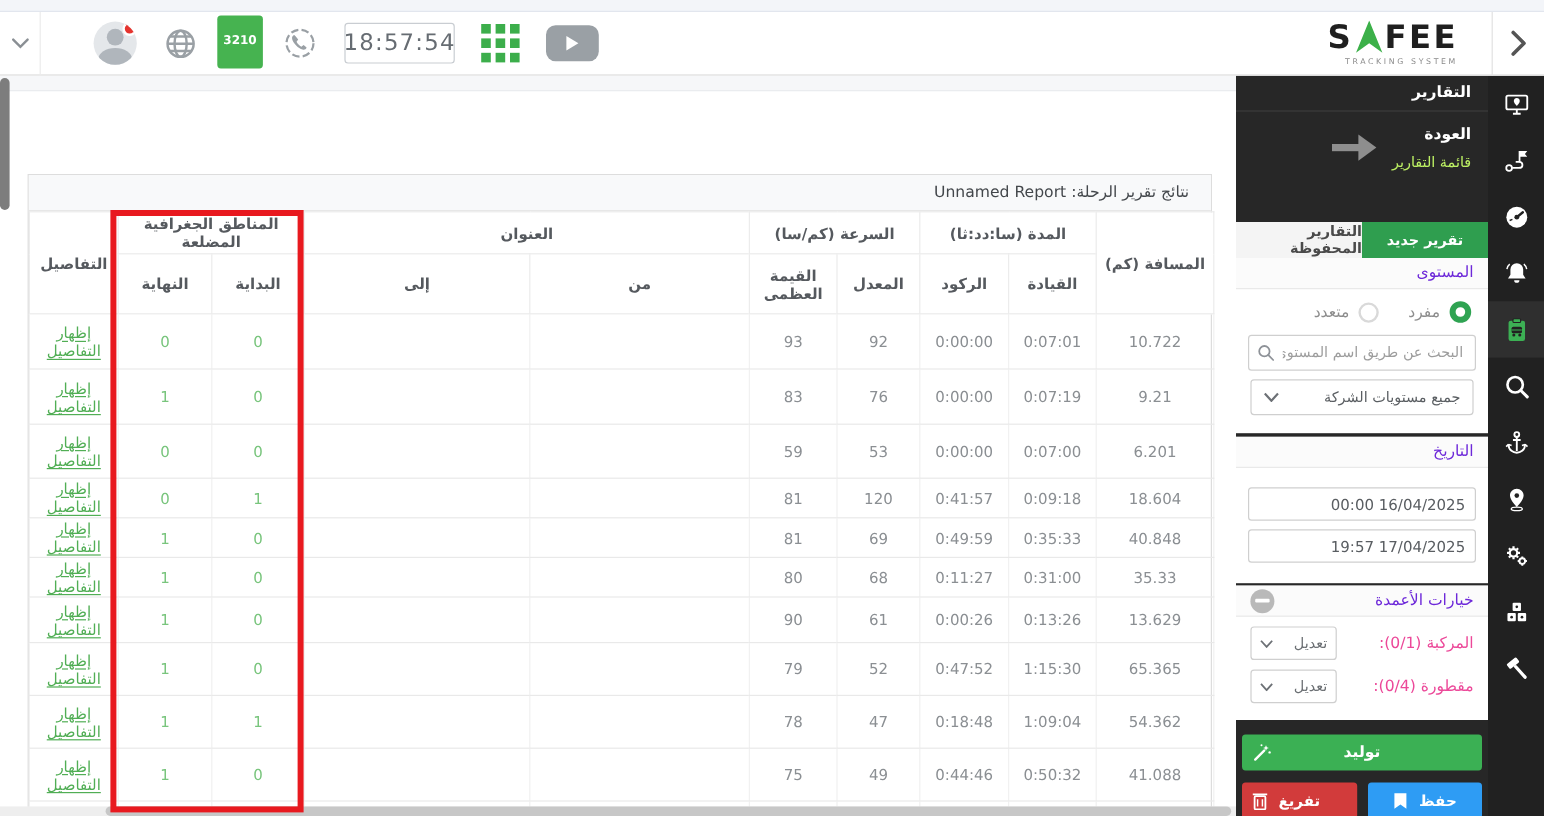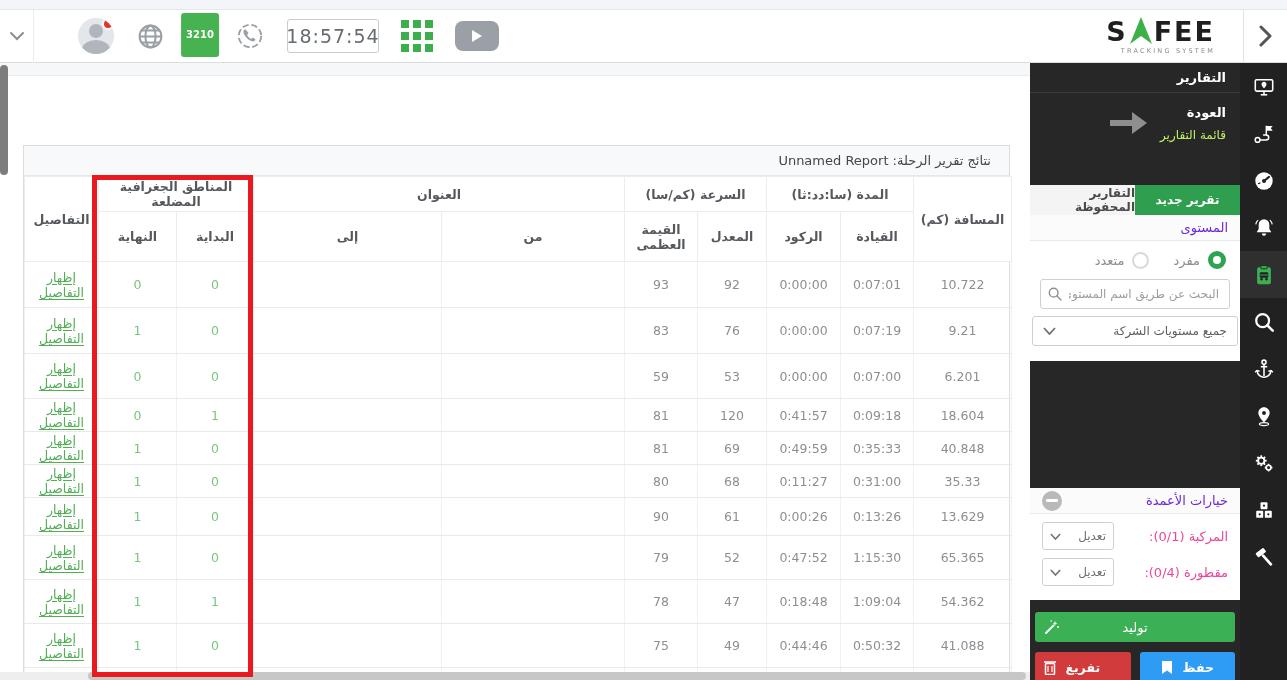--- a/index.html
+++ b/index.html
@@ -95,40 +95,40 @@
   .rdo { width:18px; height:18px; border-radius:50%; background:#fff; cursor:pointer; }
   .rdo.sel { border:5px solid #2fa352; }
   .rdo.un  { width:17px; height:17px; border:2px solid #d9d9d9; }
 
   .search-wrap { position:relative; margin:4px 10px 0; }
   .search-wrap input { width:100%; height:30px; border:1px solid #cfcfcf; border-radius:3px;
     font-family:inherit; font-size:12px; color:#555; padding:0 10px 0 28px; direction:rtl; outline:none; }
   .search-wrap input::placeholder { color:#9d9d9d; }
   .search-ic { position:absolute; left:7px; top:7px; }
 
-  .select-box { margin:7px 2px 0; height:30px; border:1px solid #cfcfcf; border-radius:3px;
+  .select-box { margin:7px 12px 0; height:30px; border:1px solid #cfcfcf; border-radius:3px;
     display:flex; align-items:center; justify-content:space-between; padding:0 10px; cursor:pointer; background:#fff; }
   .select-box span { color:#5a5e62; font-size:12px; }
 
   .date-input { margin:0 10px; height:28px; border:1px solid #cfcfcf; border-radius:3px;
     direction:ltr; text-align:right; color:#5a5e62; font-size:12.5px; display:flex; align-items:center;
     justify-content:flex-end; padding:0 8px; background:#fff; }
   .d1 { margin-top:16px; } .d2 { margin-top:7px; }
 
   .minus-ic { width:20px; height:20px; border-radius:50%; background:#b9b9b9; position:relative; cursor:pointer; }
   .minus-ic::after { content:""; position:absolute; left:4px; top:8.5px; width:12px; height:3px; background:#fff; border-radius:1px; }
 
   .col-row { display:flex; align-items:center; justify-content:space-between; padding:0 12px; margin-top:8px; }
   .col-row .lbl { color:#ec4899; font-size:13px; }
   .mini-select { width:72px; height:28px; border:1px solid #cfcfcf; border-radius:3px; background:#fff;
     display:flex; align-items:center; justify-content:space-between; padding:0 7px; cursor:pointer; }
   .mini-select span { color:#6b6f73; font-size:12px; }
 
   .btn-generate { position:absolute; left:5px; top:549px; width:200px; height:30px; background:#3bb054;
-    border-radius:3px; color:#fff; font-size:13px; font-weight:normal; display:flex; align-items:center;
+    border-radius:3px; color:#fff; font-size:13px; font-weight:bold; display:flex; align-items:center;
     justify-content:center; cursor:pointer; }
   .btn-generate .wand { position:absolute; right:auto; left:8px; top:6px; }
   .sb-bottom { position:absolute; left:5px; top:589px; width:200px; height:30px; display:flex; gap:9px; direction:ltr; }
   .btn-clear { flex:1; background:#d23b3b; border-radius:3px; color:#fff; font-size:12.5px; font-weight:bold;
     display:flex; align-items:center; justify-content:center; position:relative; cursor:pointer; }
   .btn-clear svg { position:absolute; left:8px; top:7px; }
   .btn-save { flex:1; background:#2e9cf4; border-radius:3px; color:#fff; font-size:12.5px; font-weight:bold;
     display:flex; align-items:center; justify-content:center; gap:10px; cursor:pointer; }
 
   
@@ -424,20 +424,27 @@
       </svg>
     </div>
     <div class="select-box">
       <span>جميع مستويات الشركة</span>
       <svg width="13" height="8" viewBox="0 0 13 8">
         <polyline points="1,1 6.5,7 12,1" fill="none" stroke="#6d7176" stroke-width="1.8"></polyline>
       </svg>
     </div>
   </div>
 
+  <div class="panel p-date">
+    <div class="panel-h">
+        <span>التاريخ</span>
+      </div>
+    <div class="date-input d1">00:00 16/04/2025</div>
+    <div class="date-input d2">19:57 17/04/2025</div>
+  </div>
 
   <div class="panel p-cols">
     <div class="panel-h">
       <span>خيارات الأعمدة</span>
       <span class="minus-ic"></span>
     </div>
     <div class="col-row">
       <span class="lbl">المركبة (0/1):</span>
       <div class="mini-select">
         <span>تعديل</span>

